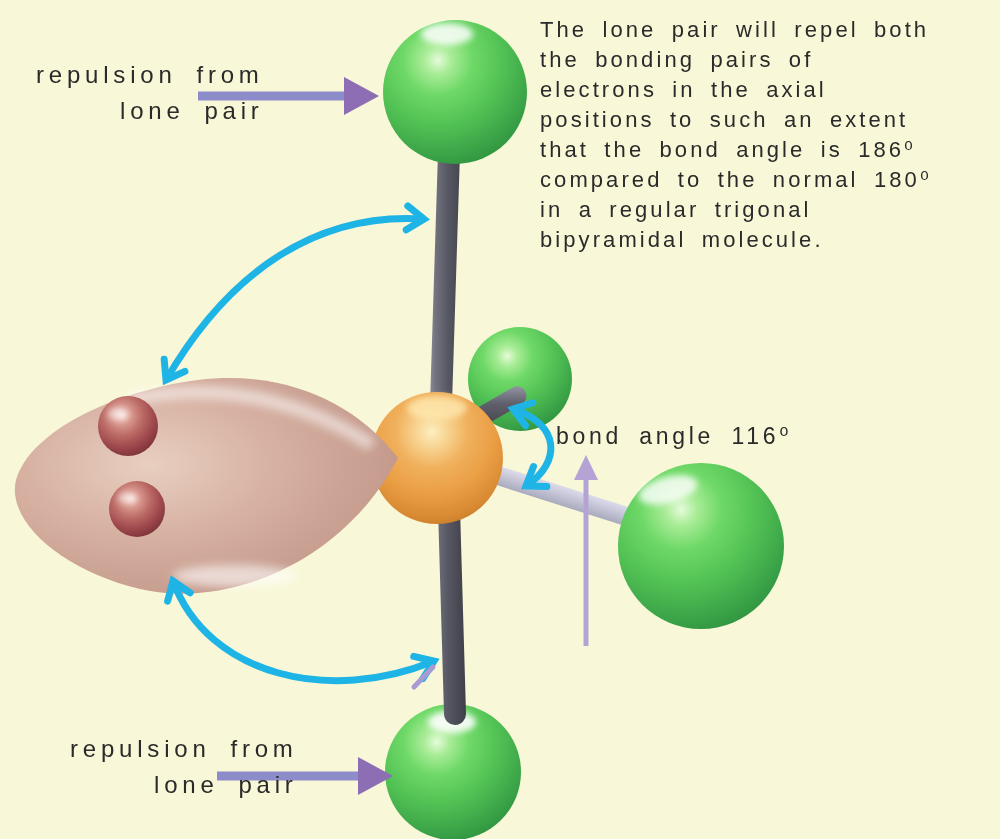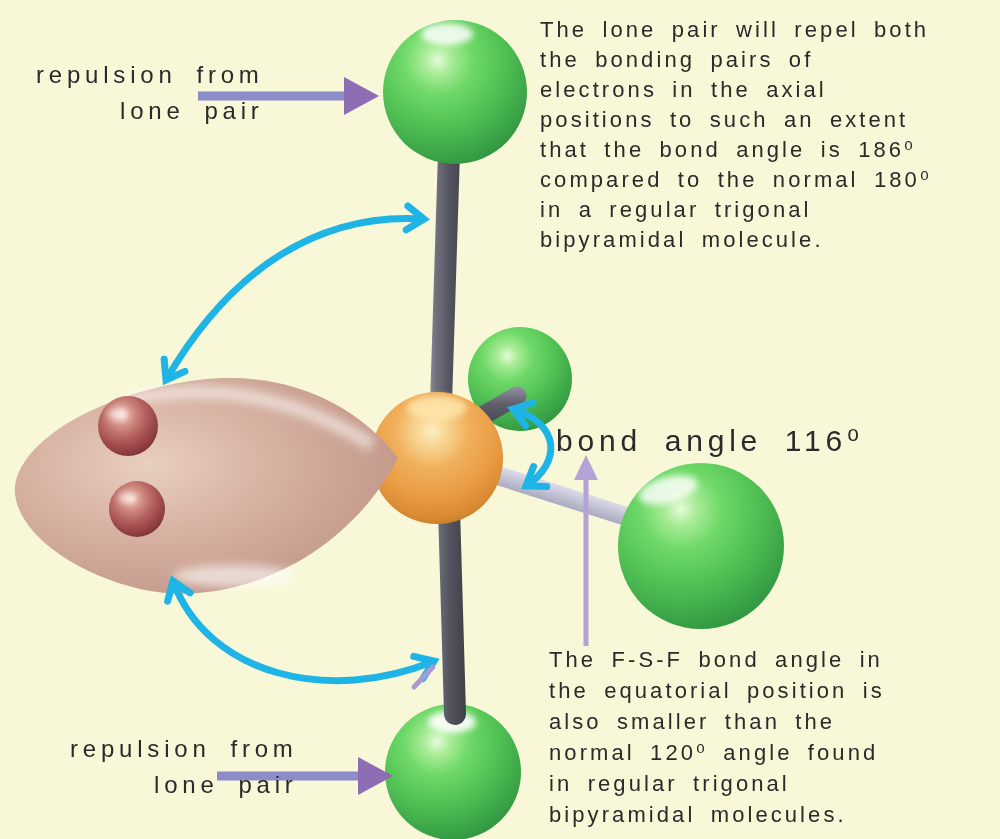--- a/index.html
+++ b/index.html
@@ -16,21 +16,21 @@
   .txt{position:absolute;white-space:pre-line;}
   .lbl{
     font-size:24px;line-height:36px;
     letter-spacing:0.20em;word-spacing:0.35em;text-align:right;
   }
   .para{
     font-size:22px;line-height:30px;
     letter-spacing:0.14em;word-spacing:0.28em;
   }
   .angle-lbl{
-    font-size:30px;letter-spacing:0.16em;word-spacing:0.32em;
+    font-size:23px;letter-spacing:0.16em;word-spacing:0.32em;
   }
   #lbl-repulsion-top{left:36px;top:57px;}
   #para-axial{left:540px;top:15px;width:470px;}
   #lbl-bond-angle{left:556px;top:423px;}
   #para-equatorial{left:549px;top:644px;width:440px;line-height:31px;}
   #lbl-repulsion-bottom{left:70px;top:731px;}
 </style>
 </head>
 <body>
 
@@ -170,22 +170,16 @@
 the bonding pairs of
 electrons in the axial
 positions to such an extent
 that the bond angle is 186⁰
 compared to the normal 180⁰
 in a regular trigonal
 bipyramidal molecule.</div>
 
   <div id="lbl-bond-angle" class="txt angle-lbl">bond angle 116⁰</div>
 
-  <div id="para-equatorial" class="txt para">The F-S-F bond angle in
-the equatorial position is
-also smaller than the
-normal 120⁰ angle found
-in regular trigonal
-bipyramidal molecules.</div>
 
   <div id="lbl-repulsion-bottom" class="txt lbl">repulsion from
 lone pair</div>
 </div>
 
 </body></html>

